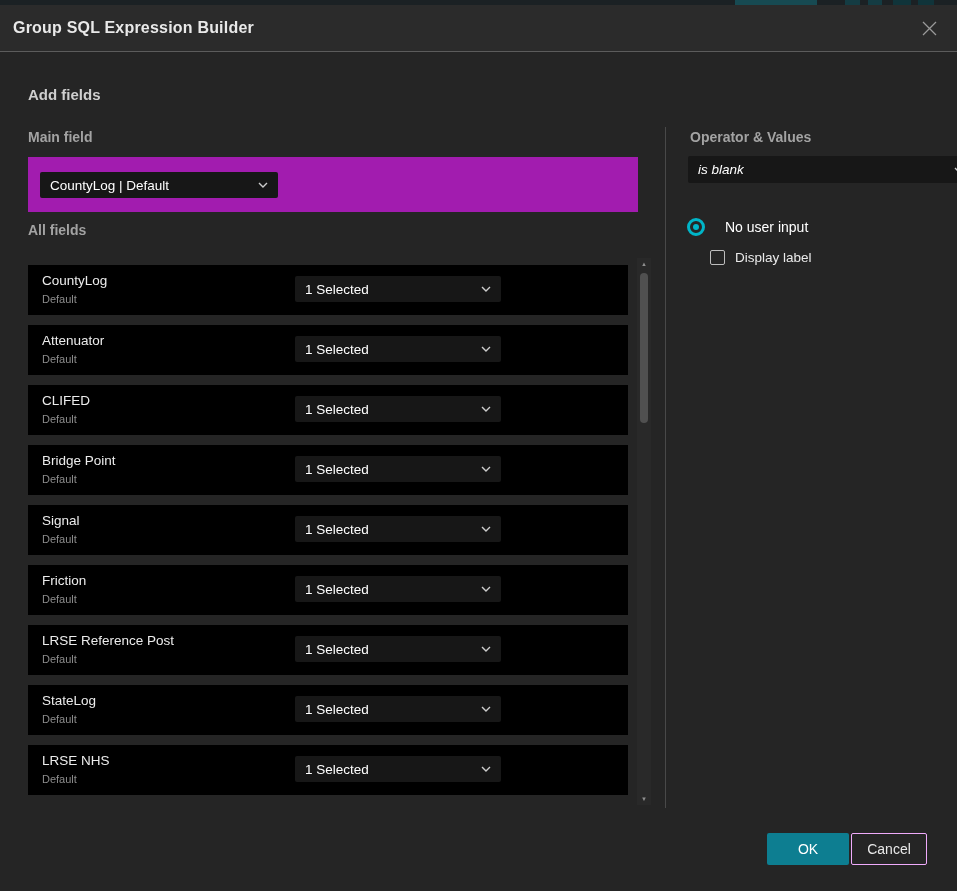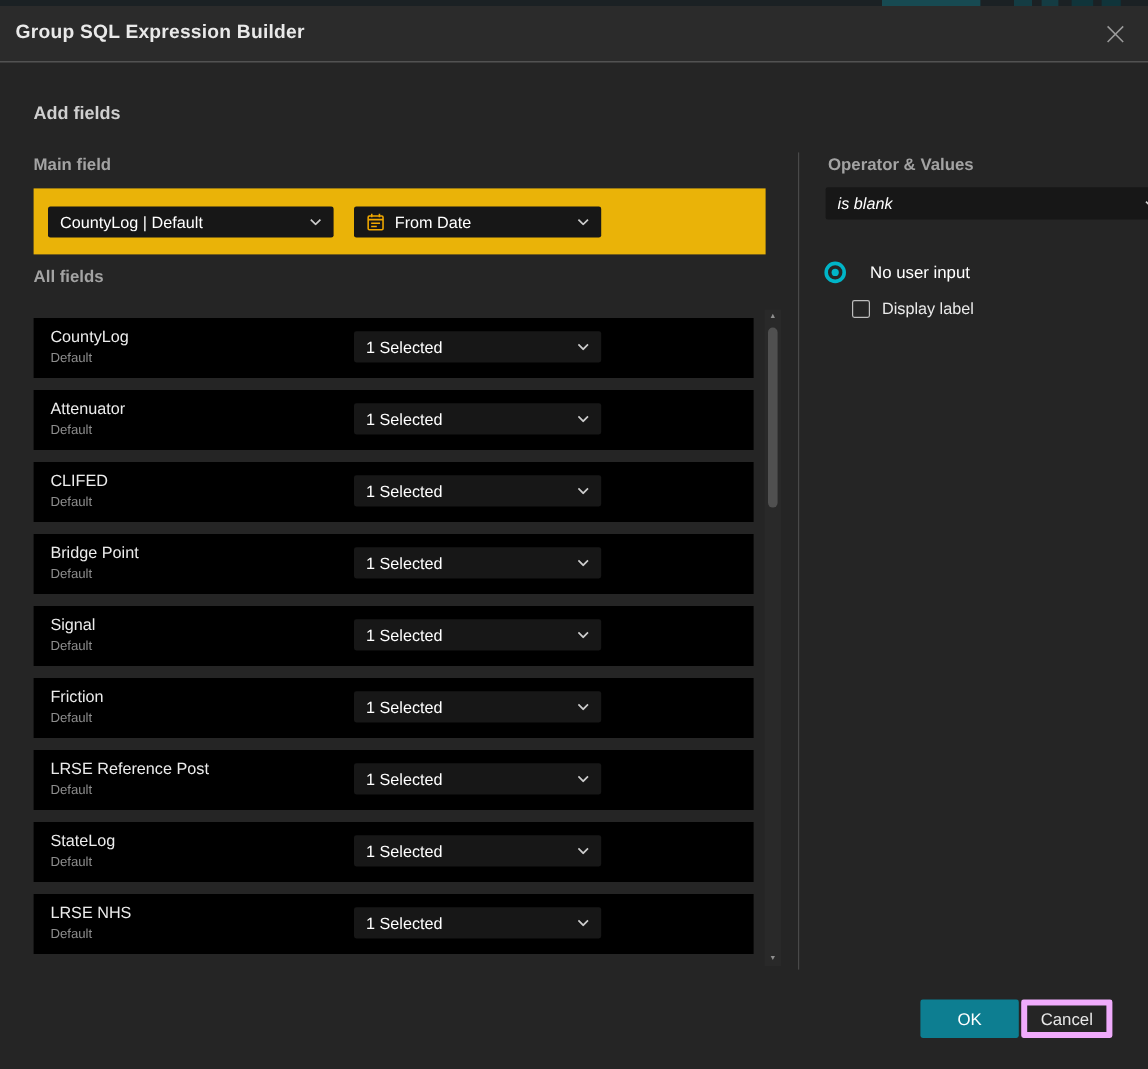--- a/index.html
+++ b/index.html
@@ -12,21 +12,21 @@
 
   .dialog{position:absolute;top:5px;left:0;width:957px;height:886px;background:#252525;}
   .dlg-header{position:absolute;top:0;left:0;width:100%;height:47px;background:#2b2b2b;
     border-bottom:1px solid #5c5c5c;display:flex;align-items:center;padding:0 18px 0 13px;}
   .dlg-title{font-size:16px;font-weight:700;color:#e9e9e9;letter-spacing:.2px;}
   .close-btn{margin-left:auto;width:20px;height:20px;display:flex;align-items:center;justify-content:center;cursor:pointer;}
 
   .section-title{position:absolute;left:28px;font-size:15px;font-weight:700;color:#cfcfcf;}
   .group-label{position:absolute;left:28px;font-size:14px;font-weight:700;color:#a3a3a3;}
 
-  .panel{position:absolute;background:#eab308;}
+  .panel{position:absolute;background:#a21caf;}
   .select{position:absolute;height:26px;background:#171717;border-radius:2px;display:flex;
     align-items:center;padding:0 10px;color:#ffffff;font-size:13.5px;cursor:pointer;}
   .select .grow{flex:1;}
   .select .txt{white-space:nowrap;overflow:hidden;}
 
   .rows{position:absolute;left:28px;top:260px;width:600px;}
   .field-row{position:relative;height:50px;background:#000000;margin-bottom:10px;}
   .field-row .fname{position:absolute;left:14px;top:8px;font-size:13.5px;color:#ececec;}
   .field-row .fsub{position:absolute;left:14px;top:28px;font-size:11px;color:#8d8d8d;}
   .field-row .select{left:267px;top:11px;width:206px;}
@@ -44,21 +44,21 @@
     border-radius:50%;background:#00b5c8;}
   .radio-label{margin-left:20px;font-size:14px;color:#ffffff;}
 
   .check-row{position:absolute;left:710px;top:245px;display:flex;align-items:flex-end;cursor:pointer;}
   .checkbox{width:15px;height:15px;border:1px solid #bdbdbd;border-radius:2px;background:transparent;flex:0 0 auto;}
   .check-label{margin-left:10px;font-size:13.5px;color:#eaeaea;}
 
   .btn{position:absolute;top:828px;height:32px;display:flex;align-items:center;justify-content:center;
     font-size:14px;border-radius:2px;cursor:pointer;}
   .btn-ok{left:767px;width:82px;background:#0d7e91;color:#ffffff;}
-  .btn-cancel{left:851px;width:76px;background:transparent;border:5px solid #f0abfc;color:#e8e8e8;}
+  .btn-cancel{left:851px;width:76px;background:transparent;border:1px solid #f0abfc;color:#e8e8e8;}
 </style>
 </head>
 <body>
 
 <div class="stage">
 
   <div class="bg-strip">
     <div class="bg-frag" style="left:735px;width:82px;background:#174a52;"></div>
     <div class="bg-frag" style="left:845px;width:15px;background:#143c43;"></div>
     <div class="bg-frag" style="left:868px;width:14px;background:#143c43;"></div>
@@ -81,35 +81,20 @@
 
     <div class="group-label" style="top:124px;">Main field</div>
     <div class="panel" style="left:28px;top:152px;width:610px;height:55px;">
       <div class="select" style="left:12px;top:15px;width:238px;">
         <span class="txt">CountyLog | Default</span>
         <span class="grow"></span>
         <svg width="10" height="6" viewBox="0 0 10 6">
             <path d="M1 1l4 4 4-4" fill="none" stroke="#cccccc" stroke-width="1.4"></path>
           </svg>
       </div>
-      <div class="select" style="left:267px;top:15px;width:206px;">
-        <svg width="16" height="16" viewBox="0 0 16 16" style="margin-right:8px;" fill="none" stroke="#f1a800" stroke-width="1.3">
-          <rect x="1.8" y="3" width="12.4" height="11.4" rx="1"></rect>
-          <line x1="1.8" y1="6" x2="14.2" y2="6"></line>
-          <line x1="4.8" y1="1.2" x2="4.8" y2="4"></line>
-          <line x1="11.2" y1="1.2" x2="11.2" y2="4"></line>
-          <line x1="4.3" y1="9" x2="11.7" y2="9"></line>
-          <line x1="4.3" y1="11.7" x2="9" y2="11.7"></line>
-        </svg>
-        <span class="txt">From Date</span>
-        <span class="grow"></span>
-        <svg width="10" height="6" viewBox="0 0 10 6">
-            <path d="M1 1l4 4 4-4" fill="none" stroke="#cccccc" stroke-width="1.4"></path>
-          </svg>
-      </div>
     </div>
 
     <div class="group-label" style="top:217px;">All fields</div>
     <div class="rows">
 
         <div class="field-row">
           <div class="fname">CountyLog</div>
           <div class="fsub">Default</div>
           <div class="select">
             <span class="txt">1 Selected</span>

